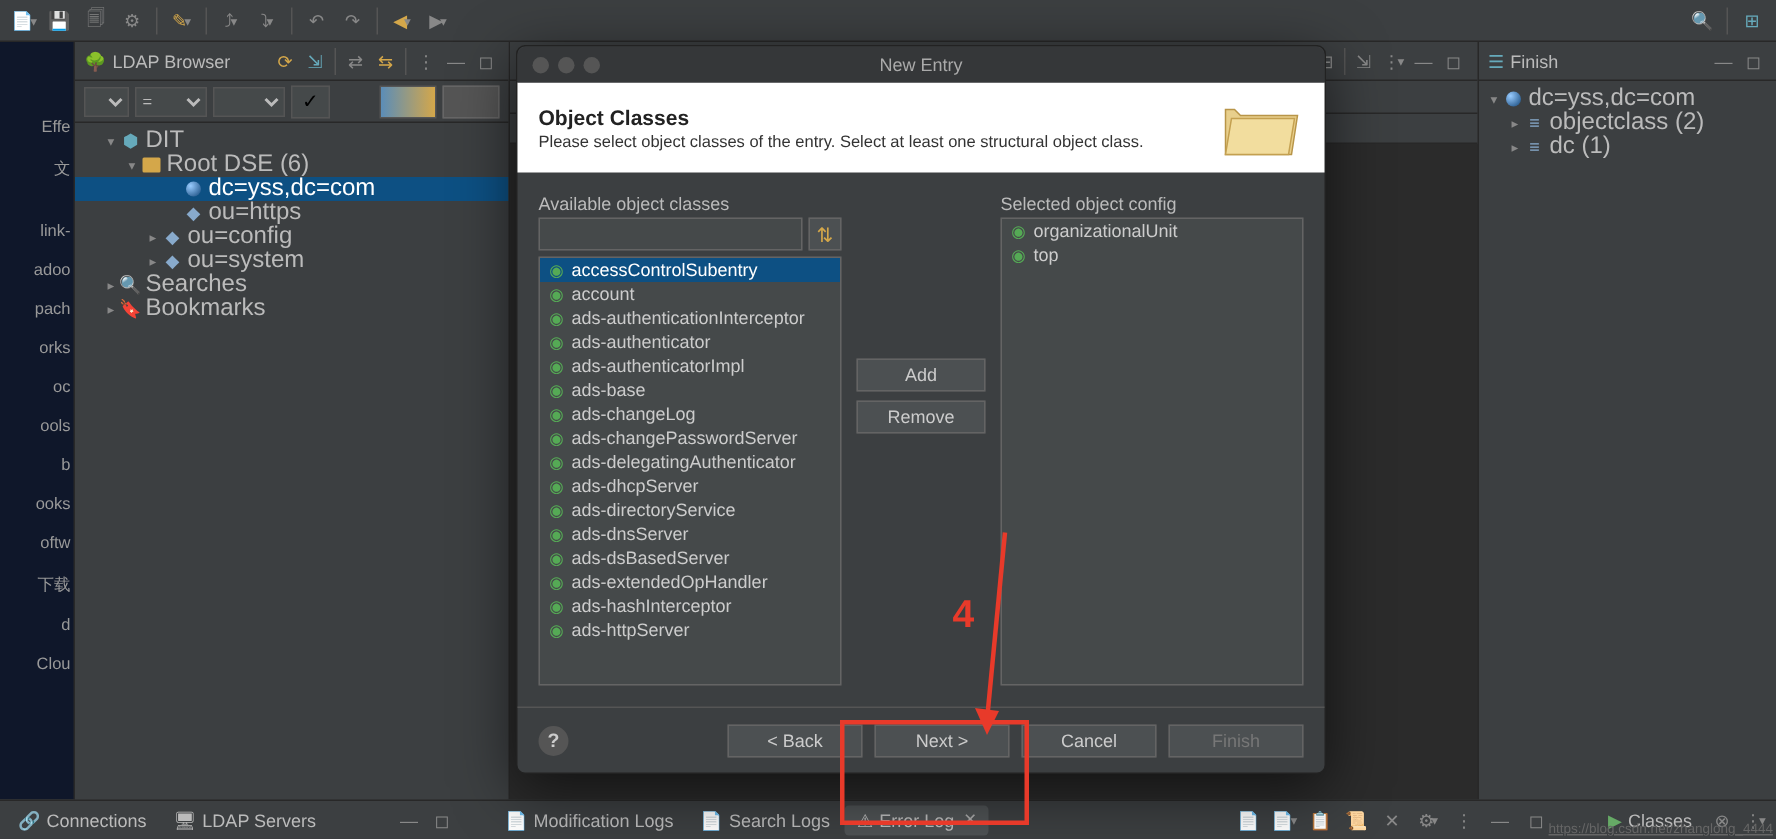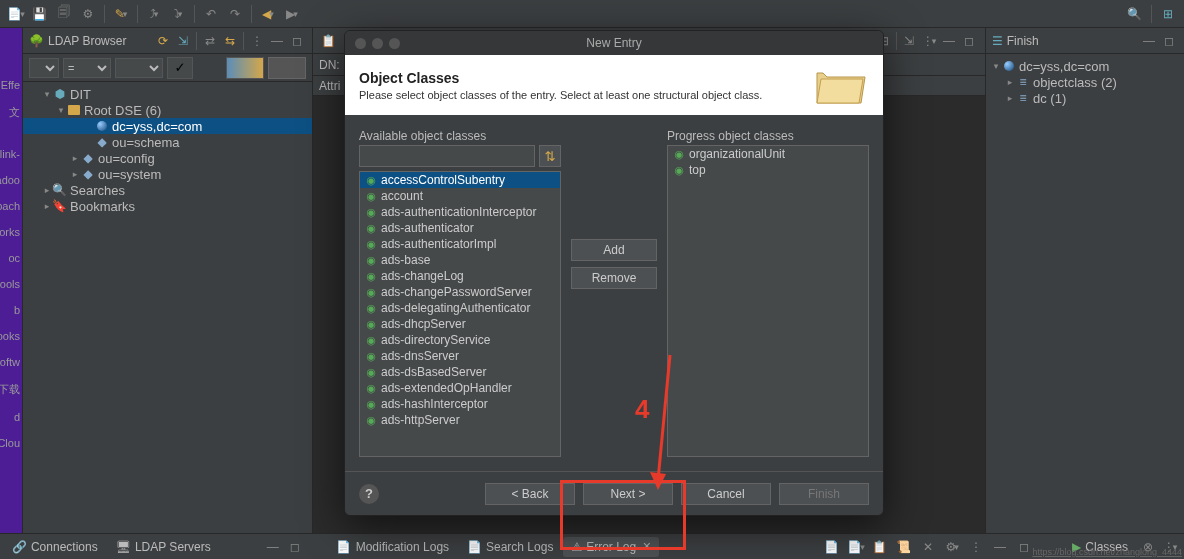--- a/index.html
+++ b/index.html
@@ -8,21 +8,21 @@
   
   .main-toolbar { height: 28px; background: #3c3f41; border-bottom: 1px solid #282828; display: flex; align-items: center; padding: 0 6px; gap: 4px; }
   .tb-icon { width: 20px; height: 20px; display: flex; align-items: center; justify-content: center; color: #888; cursor: pointer; }
   .tb-sep { width: 1px; height: 18px; background: #555; margin: 0 2px; }
   .tb-dropdown { font-size: 9px; color: #888; margin-left: -2px; }
   
   
   .main-area { display: flex; height: calc(100% - 28px - 26px); position: relative; }
   
   
-  .left-strip { width: 23px; background: #4c1d95; border-right: 1px solid #282828; display: flex; flex-direction: column; padding-top: 30px; font-size: 11px; color: #999; align-items: flex-end; overflow: hidden; }
+  .left-strip { width: 50px; background: #0f172a; border-right: 1px solid #282828; display: flex; flex-direction: column; padding-top: 30px; font-size: 11px; color: #999; align-items: flex-end; overflow: hidden; }
   .left-strip div { padding: 7px 2px; white-space: nowrap; text-align: right; }
   
   
   .panel { background: #3c3f41; display: flex; flex-direction: column; }
   .panel-header { height: 26px; background: #3c3f41; border-bottom: 1px solid #282828; display: flex; align-items: center; padding: 0 6px; gap: 4px; }
   .panel-title { flex: 1; color: #bbb; font-size: 12px; display: flex; align-items: center; gap: 4px; }
   .panel-icons { display: flex; gap: 2px; }
   .panel-icons .tb-icon { width: 18px; height: 18px; }
   
   .ldap-panel { width: 290px; border-right: 1px solid #282828; }
@@ -34,21 +34,21 @@
   .filter-bar .combo3 { width: 48px; }
   .filter-bar .btn-search { width: 26px; height: 22px; background: #45494a; border: 1px solid #555; }
   .filter-bar .btn-grad { width: 38px; height: 22px; background: linear-gradient(to right, #5b8db8, #d4a74a); border: 1px solid #555; }
   .filter-bar .btn-gray { width: 38px; height: 22px; background: #555; border: 1px solid #666; }
   
   .tree { padding: 4px 0; overflow: auto; flex: 1; }
   .tree-row { display: flex; align-items: center; height: 16px; padding: 0 4px; cursor: pointer; white-space: nowrap; }
   .tree-row.selected { background: #0d5083; color: #fff; }
   .tree-arrow { width: 12px; text-align: center; color: #888; font-size: 9px; }
   .tree-icon { width: 14px; height: 14px; margin-right: 3px; display: inline-flex; align-items: center; justify-content: center; }
-  .tree-label { font-size: 13px; }
+  .tree-label { font-size: 16px; }
   
   
   .center-panel { flex: 1; border-right: 1px solid #282828; position: relative; background: #2b2b2b; }
   .center-toolbar { height: 26px; background: #3c3f41; border-bottom: 1px solid #282828; display: flex; align-items: center; padding: 0 6px; }
   .center-dn-bar { height: 22px; background: #3c3f41; border-bottom: 1px solid #282828; display: flex; align-items: center; padding: 0 6px; gap: 4px; }
   .center-dn-bar .dn-label { color: #bbb; }
   .center-attr-header { height: 20px; background: #3c3f41; border-bottom: 1px solid #282828; display: flex; align-items: center; padding: 0 6px; color: #bbb; }
   .center-body { flex: 1; background: #2b2b2b; }
   
   
@@ -205,21 +205,21 @@
           <span class="tree-icon">
             <span class="ico-circle ico-globe"></span>
           </span>
           <span class="tree-label">dc=yss,dc=com</span>
         </div>
         <div class="tree-row" style="padding-left: 60px;">
           <span class="tree-arrow"></span>
           <span class="tree-icon">
             <span style="color:#8ac">◆</span>
           </span>
-          <span class="tree-label">ou=schema</span>
+          <span class="tree-label">ou=https</span>
         </div>
         <div class="tree-row" style="padding-left: 46px;">
           <span class="tree-arrow">▸</span>
           <span class="tree-icon">
             <span style="color:#8ac">◆</span>
           </span>
           <span class="tree-label">ou=config</span>
         </div>
         <div class="tree-row" style="padding-left: 46px;">
           <span class="tree-arrow">▸</span>
@@ -397,21 +397,21 @@
               <span class="ico-oc">◉</span>
               <span>ads-httpServer</span>
             </div>
           </div>
       </div>
       <div class="middle-buttons">
         <button>Add</button>
         <button>Remove</button>
       </div>
       <div class="list-col">
-        <div class="col-label">Progress object classes</div>
+        <div class="col-label">Selected object config</div>
         <div class="listbox" id="sel-list" style="margin-top:0">
             <div class="item">
               <span class="ico-oc">◉</span>
               <span>organizationalUnit</span>
             </div>
             <div class="item">
               <span class="ico-oc">◉</span>
               <span>top</span>
             </div>
           </div>

